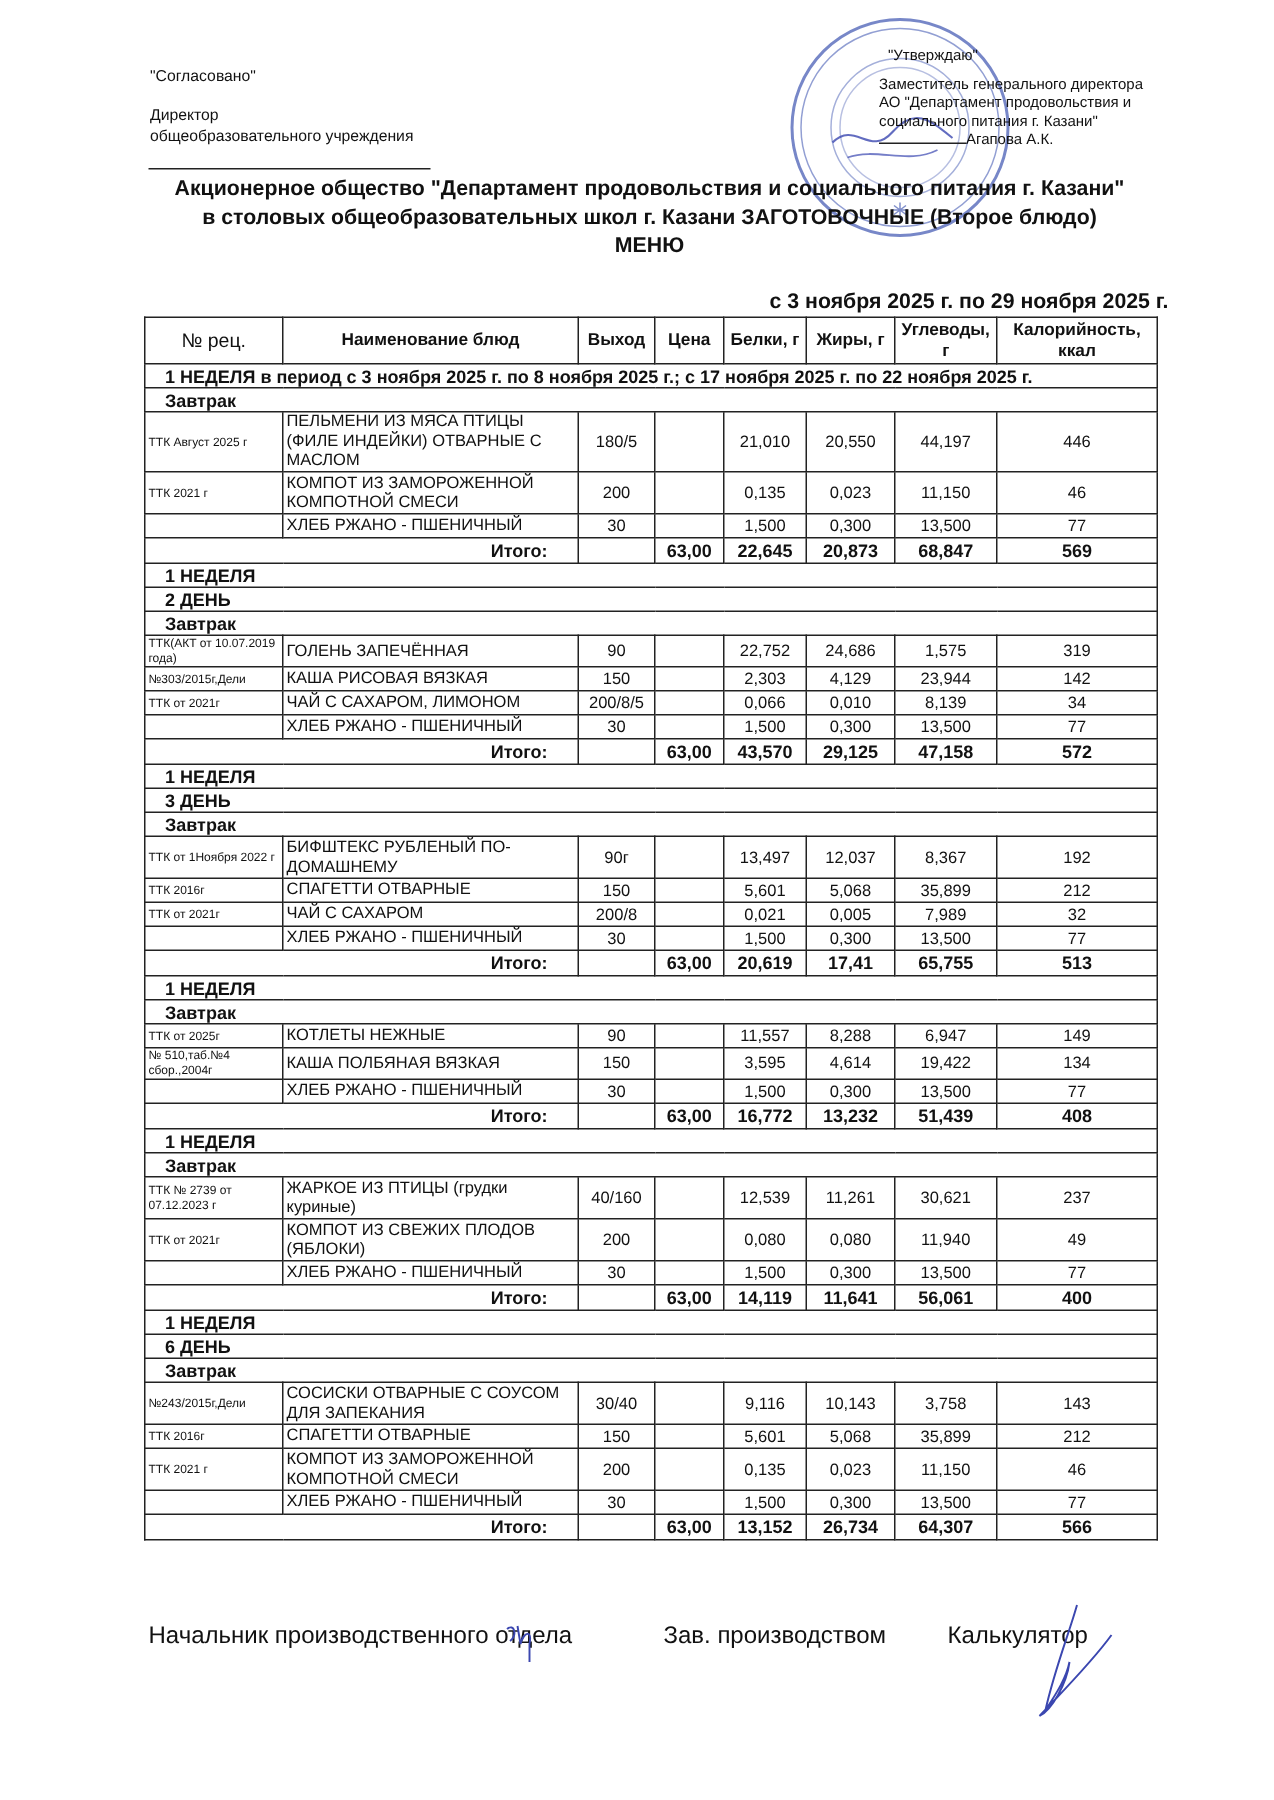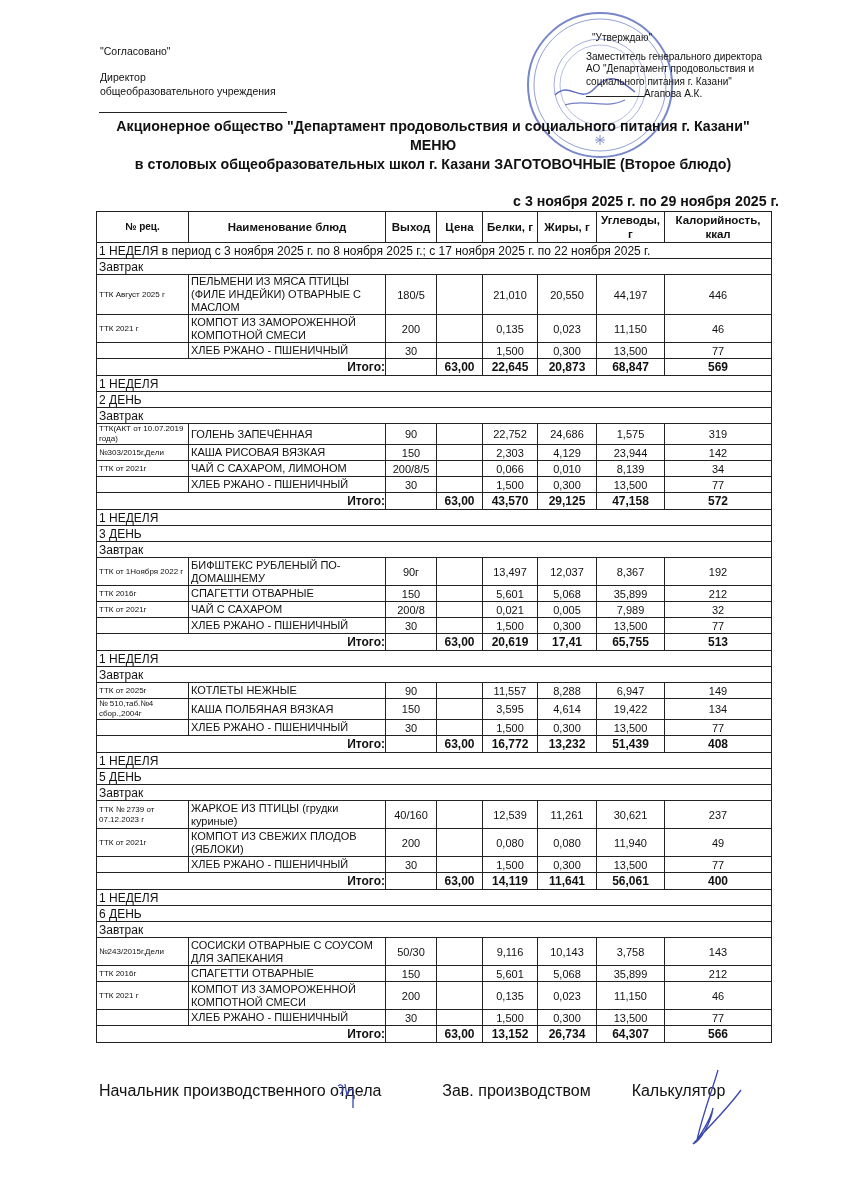--- a/index.html
+++ b/index.html
@@ -14,29 +14,29 @@
   .right-block .approve { margin-left: 6px; }
   .right-block .sigline { display: inline-block; width: 58px; border-bottom: 1px solid #222; margin-left: 0; vertical-align: 0; }
   .stamp { left: 525px; top: 10px; width: 150px; height: 150px; }
   .title { left: 96px; width: 674px; top: 117px; text-align: center;
            font-weight: bold; font-size: 14.2px; line-height: 19px; }
   .period { position: absolute; right: 70px; top: 193px; font-weight: bold; font-size: 14.2px; }
   table.menu { position: absolute; left: 96px; top: 211px; width: 675px;
                border-collapse: collapse; table-layout: fixed; font-size: 11px; }
   table.menu td, table.menu th { border: 1px solid #222; padding: 0 2px; vertical-align: middle; overflow: hidden; }
   table.menu th { font-weight: bold; font-size: 11.5px; line-height: 14px; text-align: center; height: 30px; }
-  table.menu th.recno { font-weight: bold; font-size: 10px; }
-  tr.week td, tr.day td, tr.meal td { font-weight: normal; font-size: 12px; height: 15px; padding-left: 2px; }
+  table.menu th.recno { font-weight: normal; font-size: 13px; }
+  tr.week td, tr.day td, tr.meal td { font-weight: bold; font-size: 12px; height: 15px; padding-left: 13px; }
   td.code { font-size: 8px; line-height: 10px; }
   td.name { font-size: 11px; line-height: 13px; }
   td.num { text-align: center; font-size: 11px; }
   tr.dish td { height: 15px; }
   tr.dish.tall td { height: 27px; }
   tr.total td { font-weight: bold; font-size: 12px; height: 16px; }
-  tr.total td.lbl { text-align: right; padding-right: 0; }
+  tr.total td.lbl { text-align: right; padding-right: 20px; }
   .footer { left: 99px; top: 1082px; font-size: 16px; }
   .footer span { margin-right: 0; }
   .sig-scribble { left: 683px; top: 1068px; width: 60px; height: 80px; }
   .sig-small { left: 335px; top: 1080px; width: 26px; height: 30px; }
 </style>
 </head>
 <body>
 
 <div class="abs small left-block">
   <div class="agreed">"Согласовано"</div>
@@ -59,22 +59,22 @@
   <div class="approve">"Утверждаю"</div>
   <div style="height:6px"></div>
   <div>Заместитель генерального директора</div>
   <div>АО "Департамент продовольствия и</div>
   <div>социального питания г. Казани"</div>
   <div><span class="sigline"></span><span>Агапова А.К.</span></div>
 </div>
 
 <div class="abs title">
   <div style="padding:0 10px;">Акционерное общество "Департамент продовольствия и социального питания г. Казани"</div>
+  <div>в столовых общеобразовательных школ г. Казани ЗАГОТОВОЧНЫЕ (Второе блюдо)</div>
   <div>МЕНЮ</div>
-  <div>в столовых общеобразовательных школ г. Казани ЗАГОТОВОЧНЫЕ (Второе блюдо)</div>
 </div>
 <div class="period">с 3 ноября 2025 г. по 29 ноября 2025 г.</div>
 
 <table class="menu">
   <colgroup>
     <col style="width:92px">
       <col style="width:197px">
       <col style="width:51px">
       <col style="width:46px">
     <col style="width:55px">
@@ -297,23 +297,20 @@
         <td class="num"></td>
         <td class="num">63,00</td>
         <td class="num">16,772</td>
         <td class="num">13,232</td>
         <td class="num">51,439</td>
         <td class="num">408</td>
       </tr>
       <tr class="week">
         <td colspan="8">1 НЕДЕЛЯ</td>
       </tr>
-      <tr class="day">
-        <td colspan="8">5 ДЕНЬ</td>
-      </tr>
       <tr class="meal">
         <td colspan="8">Завтрак</td>
       </tr>
       <tr class="dish tall">
         <td class="code">ТТК № 2739 от 07.12.2023 г</td>
         <td class="name">ЖАРКОЕ ИЗ ПТИЦЫ (грудки куриные)</td>
         <td class="num">40/160</td>
         <td class="num"></td>
         <td class="num">12,539</td>
         <td class="num">11,261</td>
@@ -354,21 +351,21 @@
       </tr>
       <tr class="day">
         <td colspan="8">6 ДЕНЬ</td>
       </tr>
       <tr class="meal">
         <td colspan="8">Завтрак</td>
       </tr>
       <tr class="dish tall">
         <td class="code">№243/2015г,Дели</td>
         <td class="name">СОСИСКИ ОТВАРНЫЕ С СОУСОМ ДЛЯ ЗАПЕКАНИЯ</td>
-        <td class="num">50/30</td>
+        <td class="num">30/40</td>
         <td class="num"></td>
         <td class="num">9,116</td>
         <td class="num">10,143</td>
         <td class="num">3,758</td>
         <td class="num">143</td>
       </tr>
       <tr class="dish">
         <td class="code">ТТК 2016г</td>
         <td class="name">СПАГЕТТИ ОТВАРНЫЕ</td>
         <td class="num">150</td>

